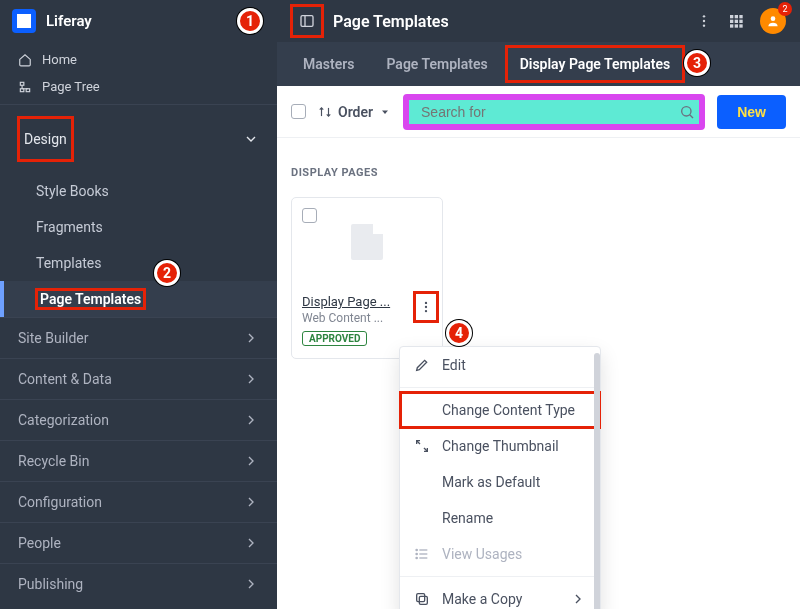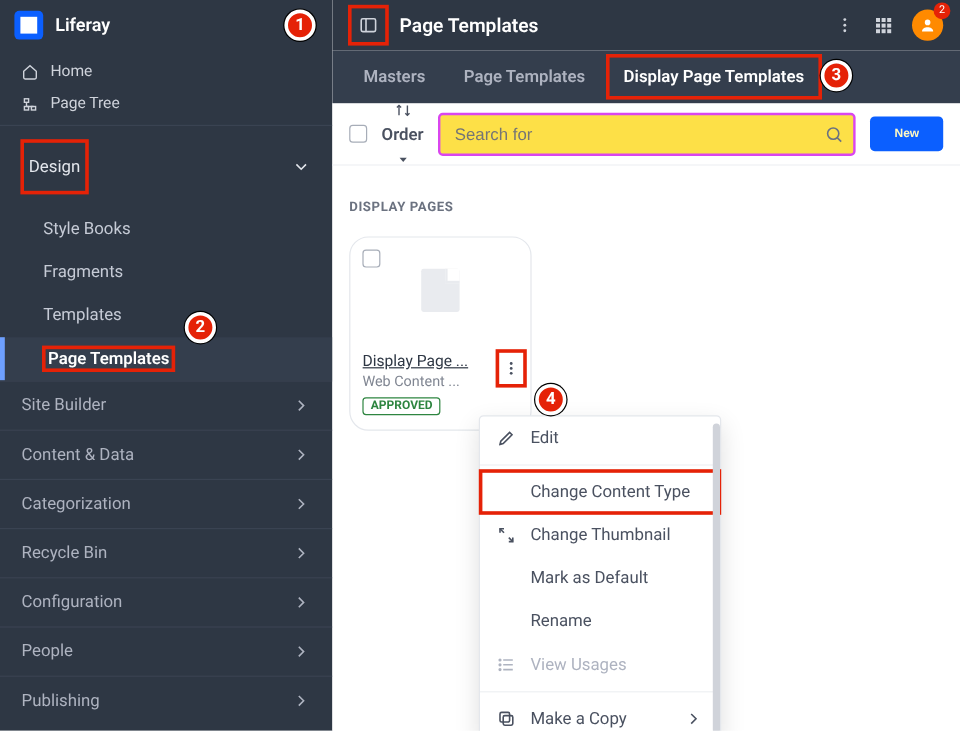--- a/index.html
+++ b/index.html
@@ -28,28 +28,28 @@
   .panel-icon-box { width: 32px; height: 32px; display:flex; align-items:center; justify-content:center; margin-right: 10px; }
   .main-title { font-weight: 600; font-size: 16px; }
   .topbar-right { margin-left: auto; display: flex; align-items: center; gap: 16px; }
   .avatar { width: 26px; height: 26px; border-radius: 50%; background: #ff8a00; display: flex; align-items: center; justify-content: center; position: relative; }
   .avatar-badge { position: absolute; top: -6px; right: -6px; width: 14px; height: 14px; border-radius: 50%; background: #e52207; color: #fff; font-size: 9px; display: flex; align-items: center; justify-content: center; }
   .tabs { height: 44px; background: #343e4d; display: flex; align-items: center; padding: 0 12px; gap: 4px; }
   .tab { padding: 10px 14px; color: #aeb3c0; font-size: 14px; font-weight: 600; cursor: pointer; }
   .tab.active { color: #fff; }
   .toolbar { height: 52px; display: flex; align-items: center; padding: 0 14px; gap: 12px; border-bottom: 1px solid #eef0f3; }
   .chk { width: 15px; height: 15px; border: 1.5px solid #a7adb8; border-radius: 3px; background: #fff; }
-  .order { display: flex; align-items: center; gap: 6px; font-size: 14px; color: #4a5160; font-weight: 600; cursor: pointer; flex-direction: column; }
+  .order { display: flex; align-items: center; gap: 6px; font-size: 14px; color: #4a5160; font-weight: 600; cursor: pointer; }
   .search { flex: 1; position: relative; }
-  .search input { width: 100%; height: 36px; border: 2px solid #d946ef; border-radius: 4px; padding: 0 38px 0 12px; font-size: 14px; background: #fde047; color: #6b7280; }
+  .search input { width: 100%; height: 36px; border: 6px solid #d946ef; border-radius: 4px; padding: 0 38px 0 12px; font-size: 14px; background: #5eead4; color: #6b7280; }
   .search-icon { position: absolute; right: 10px; top: 50%; transform: translateY(-50%); color: #6b7280; }
-  .new-btn { background: #0b5fff; color: #fef9c3; border: none; border-radius: 4px; padding: 9px 20px; font-size: 10px; font-weight: 600; cursor: pointer; }
+  .new-btn { background: #0b5fff; color: #fde047; border: none; border-radius: 4px; padding: 9px 20px; font-size: 14px; font-weight: 600; cursor: pointer; }
   .content { padding: 28px 14px; }
   .section-label { font-size: 11px; font-weight: 700; color: #6b7280; letter-spacing: 0.5px; margin-bottom: 18px; }
-  .card { width: 152px; border: 1px solid #e4e7ec; border-radius: 16px; background: #fff; position: relative; }
+  .card { width: 152px; border: 1px solid #e4e7ec; border-radius: 5px; background: #fff; position: relative; }
   .card-top { height: 88px; display: flex; align-items: center; justify-content: center; position: relative; }
   .card-chk { position: absolute; top: 10px; left: 10px; }
   .preview-icon { width: 32px; height: 36px; background: #e9ebef; border-radius: 2px; position: relative; }
   .preview-icon::after { content: ""; position: absolute; top: 0; right: 0; width: 10px; height: 10px; background: #fff; border-bottom: 2px solid #e9ebef; border-left: 2px solid #e9ebef; }
   .card-body { padding: 8px 10px 12px 10px; position: relative; }
   .card-title { font-size: 13px; color: #2e3744; text-decoration: underline; white-space: nowrap; overflow: hidden; text-overflow: ellipsis; }
   .card-sub { font-size: 12px; color: #808692; margin-top: 2px; white-space: nowrap; overflow: hidden; text-overflow: ellipsis; }
   .badge { display: inline-block; margin-top: 6px; font-size: 10px; font-weight: 700; color: #2e8540; border: 1px solid #2e8540; border-radius: 3px; padding: 1px 6px; }
   .kebab { position: absolute; right: 4px; top: 6px; width: 24px; height: 30px; display: flex; align-items:center; justify-content:center; cursor: pointer; }
   .dropdown { position: absolute; left: 399px; top: 346px; width: 202px; background: #fff; border: 1px solid #e4e7ec; border-radius: 4px; box-shadow: 0 8px 20px rgba(0,0,0,0.12); z-index: 40; }

